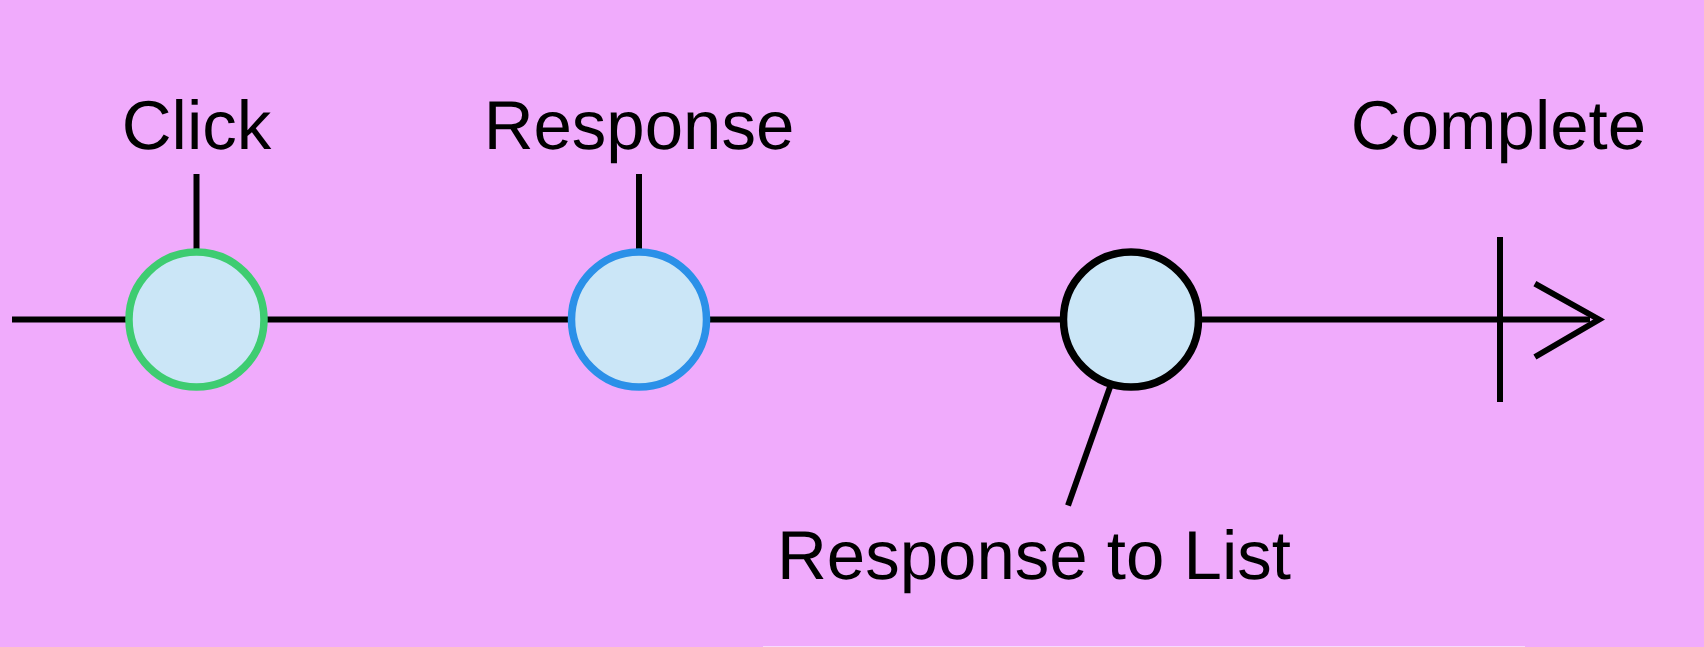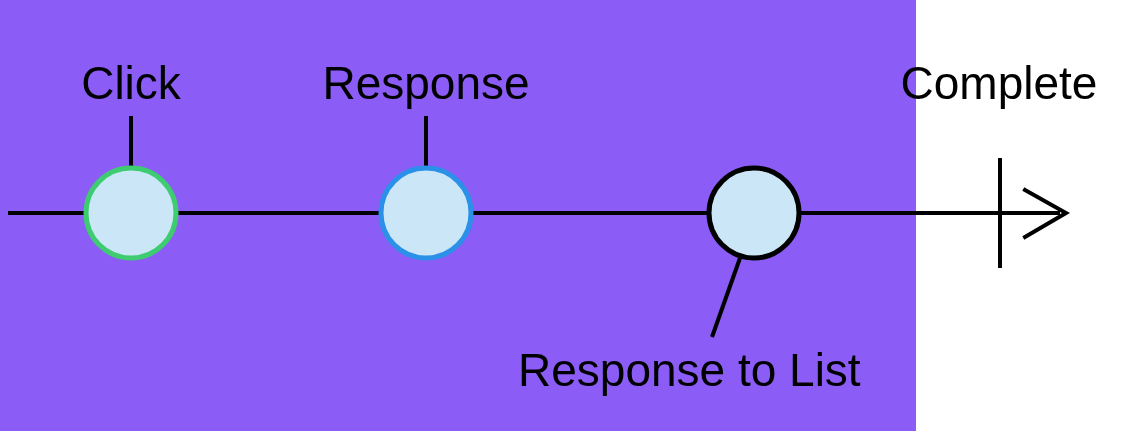--- a/index.html
+++ b/index.html
@@ -8,23 +8,23 @@
     background: #ffffff;
   }
   body {
     width: 1136px;
     height: 431px;
     overflow: hidden;
     font-family: "Liberation Sans", sans-serif;
   }
   #timeline-diagram {
     position: relative;
-    width: 916px;
+    width: 1136px;
     height: 431px;
-    background: #8b5cf6;
+    background: #f0abfc;
   }
   #timeline-svg {
     position: absolute;
     left: 0;
     top: 0;
     display: block;
   }
   .diagram-label {
     font-family: "Liberation Sans", sans-serif;
     font-size: 46px;

